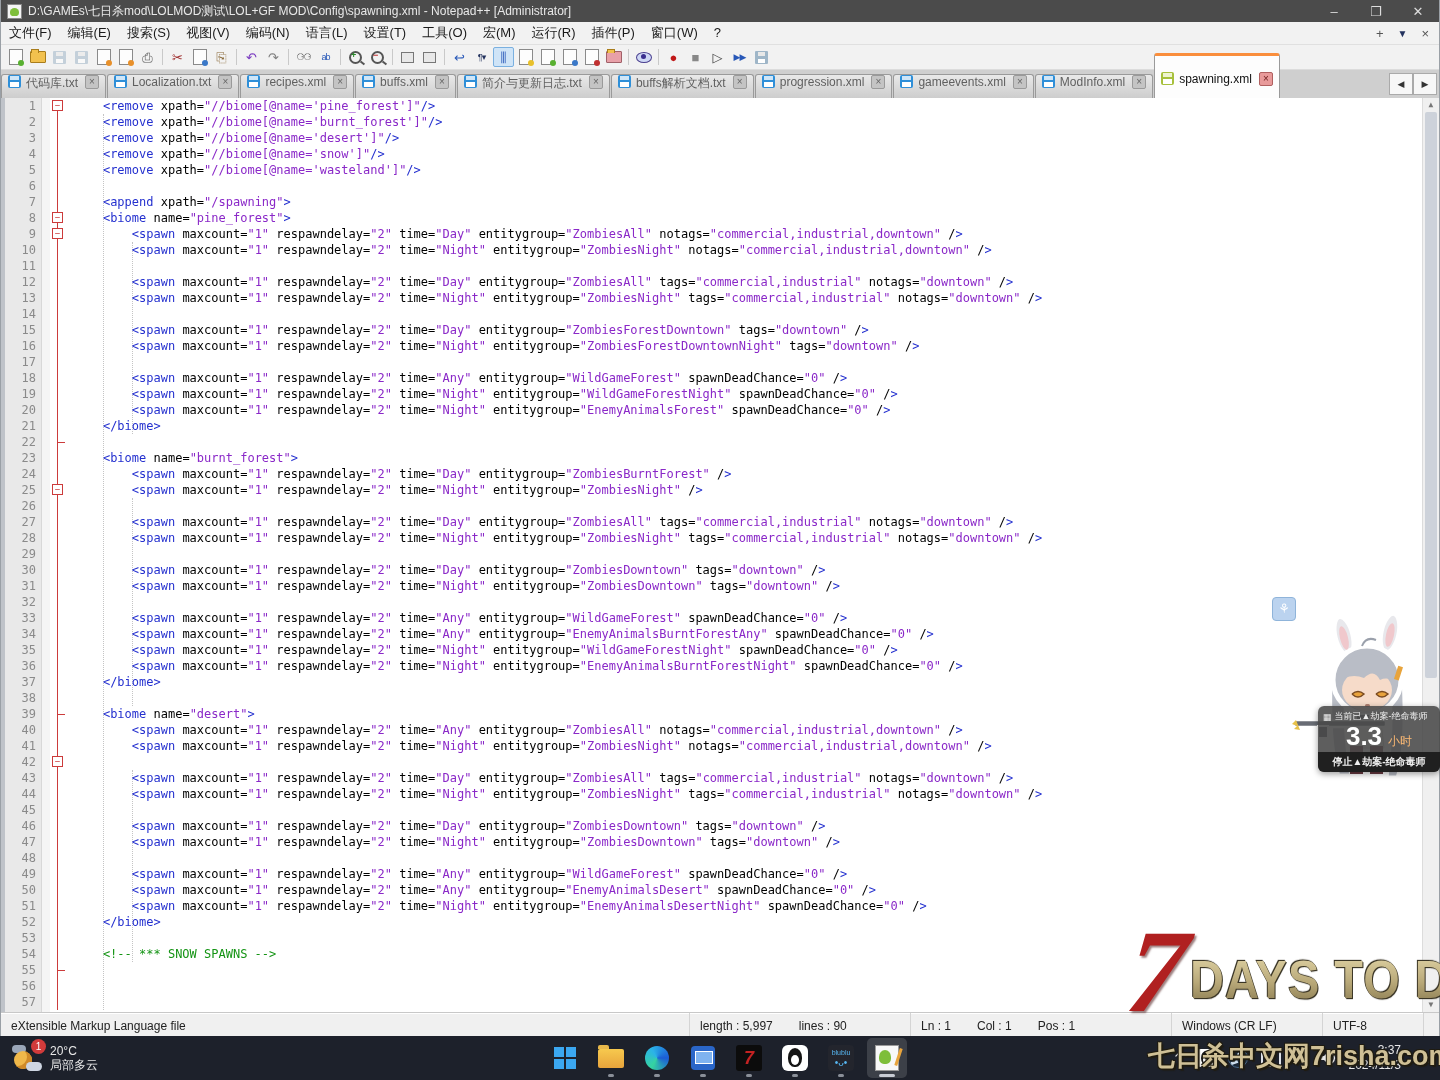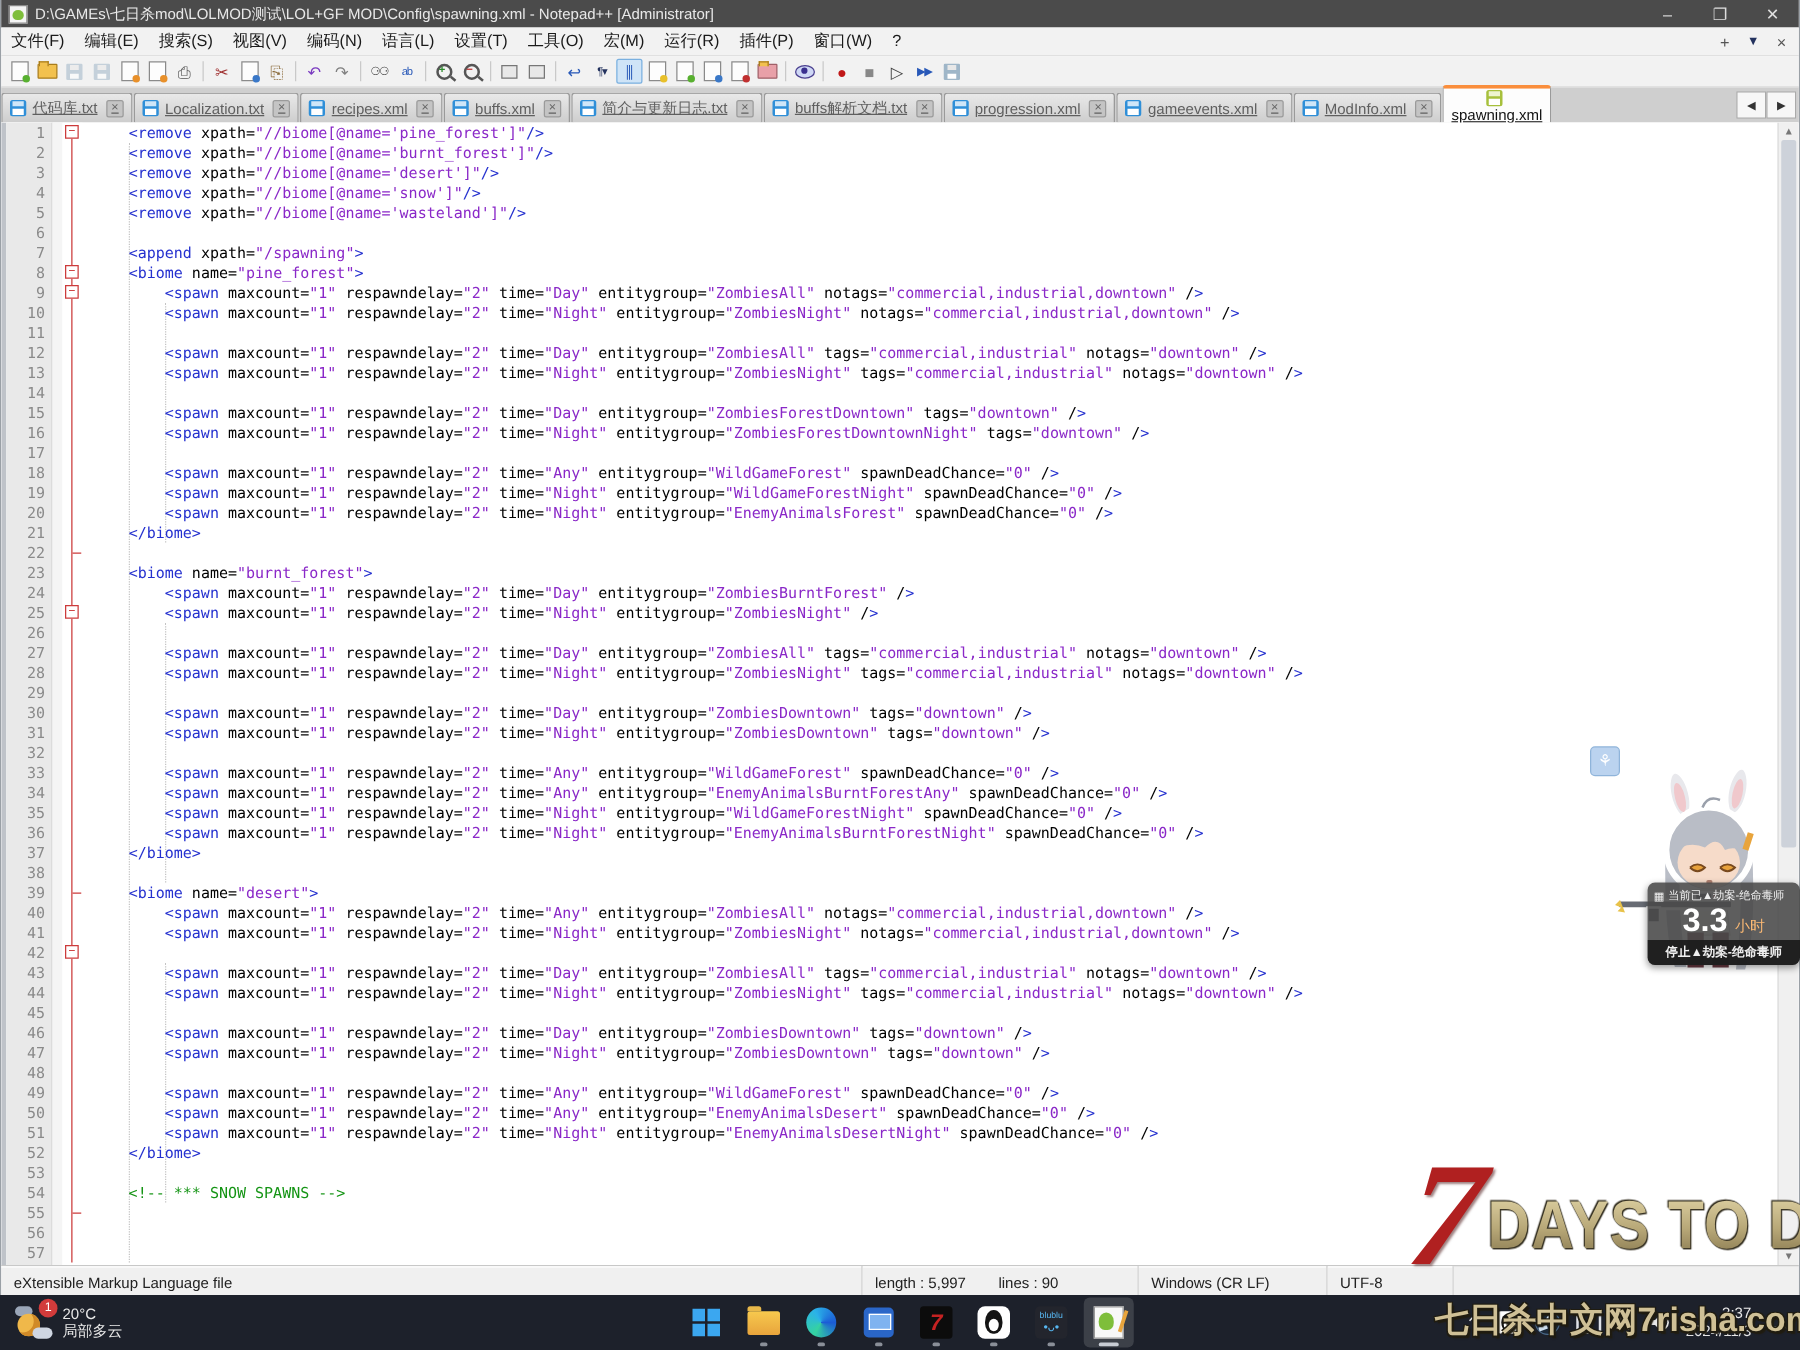--- a/index.html
+++ b/index.html
@@ -39,24 +39,24 @@
   .ic-floppy::after{content:"";position:absolute;left:3px;bottom:1px;width:7px;height:4px;background:#fff;}
   .ic-sq{width:11px;height:9px;border:1px solid #777;background:#e8e8e8;}
   .glyph{font-size:13px;line-height:1;}
   .mag{width:9px;height:9px;border:2px solid #555;border-radius:50%;position:relative;}
   .mag::after{content:"";position:absolute;width:5px;height:2px;background:#555;right:-5px;bottom:-2px;transform:rotate(40deg);}
   .mag .pm{position:absolute;left:0px;top:-3px;font-size:9px;font-weight:bold;}
   .eye{width:14px;height:9px;border:1px solid #4a3f8f;border-radius:50%;background:#cfd8f5;position:relative;}
   .eye::after{content:"";position:absolute;left:4px;top:1px;width:5px;height:5px;border-radius:50%;background:#3a2f8f;}
   
   .tabbar{height:28px;background:#cfcfcf;display:flex;align-items:flex-end;position:relative;}
-  .tab{height:23px;display:flex;align-items:center;padding:0 6px;border:1px solid #9a9a9a;
+  .tab{height:23px;display:flex;padding:0 6px;border:1px solid #9a9a9a;
        border-bottom:none;background:linear-gradient(#e9e9e9,#cdcdcd);margin-right:1px;
-       font-size:12px;color:#5f5f5f;white-space:nowrap;border-radius:3px 3px 0 0;text-decoration:underline;}
-  .tab.active{height:26px;background:#fdfdfd;color:#111;border-top:3px solid #fa8e3c;padding-top:1px;flex-direction:column;}
+       font-size:12px;color:#5f5f5f;white-space:nowrap;border-radius:3px 3px 0 0;}
+  .tab.active{height:26px;background:#fdfdfd;color:#111;border-top:3px solid #fa8e3c;padding-top:16px;}
   .tfloppy{width:13px;height:13px;background:#2f8fd8;border-radius:2px;margin-right:5px;position:relative;flex:0 0 auto;}
   .tfloppy::before{content:"";position:absolute;left:2px;top:1px;width:9px;height:4px;background:#cfe6f8;}
   .tfloppy::after{content:"";position:absolute;left:2px;bottom:1px;width:9px;height:5px;background:#fff;}
   .tab.active .tfloppy{background:#a7c03c;}
   .tab.active .tfloppy::before{background:#eef4cf;}
   .tclose{margin-left:7px;width:12px;height:12px;font-size:10px;line-height:12px;text-align:center;
           color:#666;background:#c4c4c4;border:1px solid #9a9a9a;border-radius:2px;}
   .tab.active .tclose{background:#e89a9a;color:#702020;border-color:#b06060;}
   .tabscroll{position:absolute;right:2px;bottom:3px;display:flex;}
   .tsbtn{width:22px;height:20px;border:1px solid #aaa;background:#f7f7f7;font-size:9px;color:#333;
@@ -506,20 +506,25 @@
   </div>
 
   <div class="statusbar">
     <div class="ssec" style="width:668px">
       <span>eXtensible Markup Language file</span>
     </div>
     <div class="ssec" style="width:200px">
       <span>length : 5,997</span>
         <span>lines : 90</span>
     </div>
+    <div class="ssec" style="width:240px">
+      <span>Ln : 1</span>
+        <span>Col : 1</span>
+        <span>Pos : 1</span>
+    </div>
     <div class="ssec" style="width:130px">
       <span>Windows (CR LF)</span>
     </div>
     <div class="ssec" style="width:80px">
       <span>UTF-8</span>
     </div>
   </div>
 </div>
 
 <div class="pet-launcher">⚘</div>

